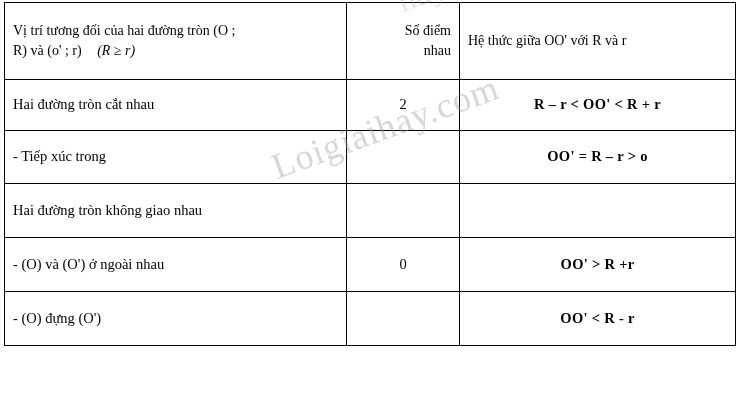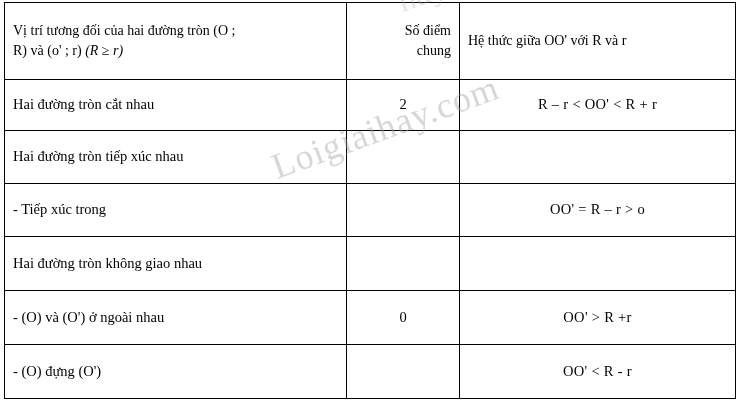--- a/index.html
+++ b/index.html
@@ -47,38 +47,40 @@
   .cell-head.c1 { height: 64px; }
   .row-head td { vertical-align: top; }
   .left { text-align: left; }
 
   .hdr-desc {
     font-size: 14px;
     line-height: 1.45;
   }
   .hdr-desc .ital {
     font-style: italic;
+    margin-left: 12px;
   }
   .hdr-mid {
     font-size: 14px;
     line-height: 1.45;
     text-align: right;
   }
   .hdr-right {
     font-size: 14px;
     line-height: 1.45;
   }
 
   .row-label {
     font-size: 14.5px;
   }
   .formula {
     font-size: 15px;
     text-align: center;
     letter-spacing: 0.3px;
+    font-weight: bold;
   }
   .count {
     font-size: 15px;
     text-align: center;
   }
 
   .r-cut td { height: 38px; }
   .r-tangent td { height: 40px; }
   .r-tangent-out td { height: 41px; }
   .r-tangent-in td { height: 40px; }
@@ -129,41 +131,36 @@
       <tr class="row-head">
         <td class="cell-head c1 left">
           <div class="hdr-desc">
             <span>Vị trí tương đối của hai đường tròn (O ;</span><br>
             <span>R) và (o' ; r) </span><span class="ital">(R ≥ r)</span>
           </div>
         </td>
         <td class="cell-head left">
           <div class="hdr-mid">
             <span>Số điểm</span><br>
-            <span>chung</span>
+            <span>nhau</span>
           </div>
         </td>
         <td class="cell-head left">
           <div class="hdr-right">
             <span>Hệ thức giữa OO' với R và r</span>
           </div>
         </td>
       </tr>
 
       <tr class="r-cut">
         <td class="row-label left">Hai đường tròn cắt nhau</td>
         <td class="count">2</td>
         <td class="formula nowrap">R – r &lt; OO' &lt; R + r</td>
       </tr>
 
-      <tr class="r-tangent">
-        <td class="row-label left">Hai đường tròn tiếp xúc nhau</td>
-        <td class="count"></td>
-        <td class="formula"></td>
-      </tr>
 
 
       <tr class="r-tangent-in">
         <td class="row-label left">- Tiếp xúc trong</td>
         <td class="count"></td>
         <td class="formula nowrap">OO' = R – r &gt; o</td>
       </tr>
 
       <tr class="r-nointersect">
         <td class="row-label left">Hai đường tròn không giao nhau</td>

